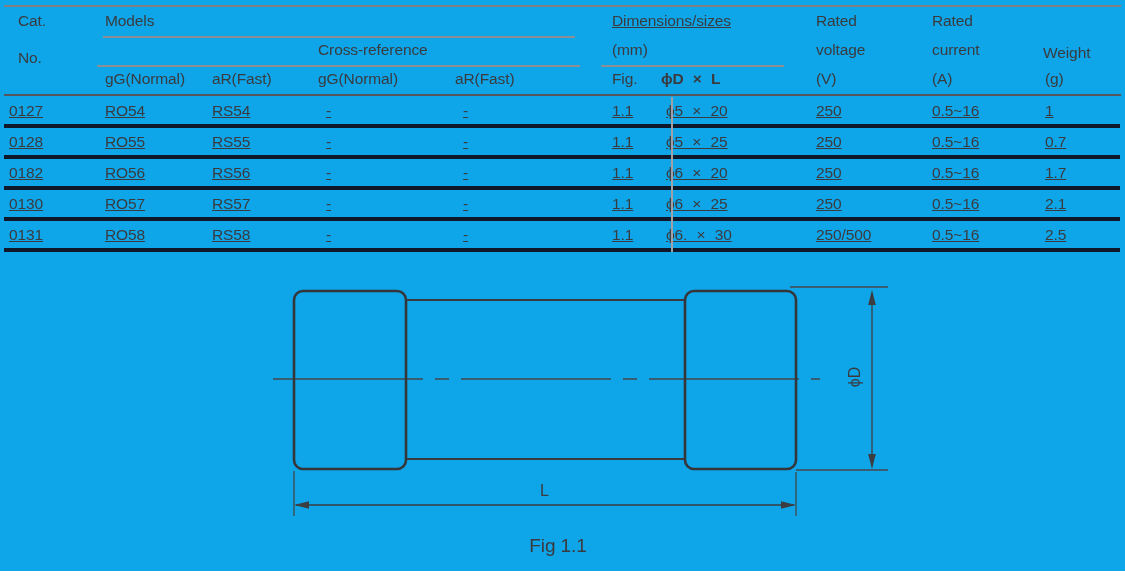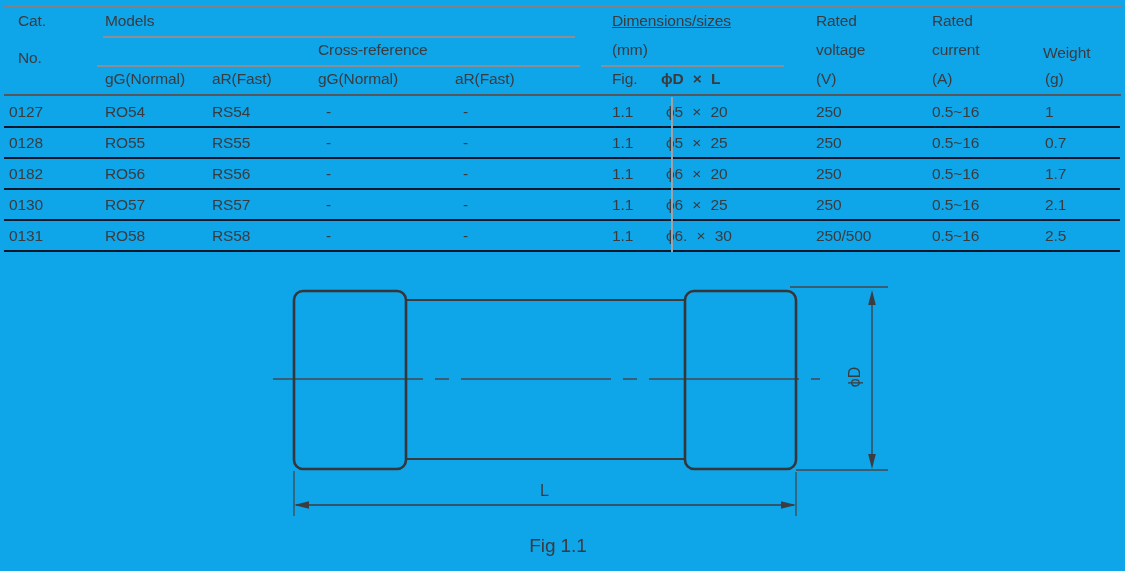--- a/index.html
+++ b/index.html
@@ -9,21 +9,21 @@
     font-family:"Liberation Sans","DejaVu Sans",sans-serif;
     color:#3a3b3f; letter-spacing:-0.1px;
   }
   .hl { position:absolute; font-size:15.5px; line-height:24px; white-space:pre; }
   .rule { position:absolute; background:#8d8e93; height:1.5px; }
   .rows { position:absolute; left:4px; top:97px; width:1116px; }
   .trow {
     display:grid;
     grid-template-columns:96px 107px 106px 137px 157px 54px 150px 116px 113px auto;
     height:31px; box-sizing:border-box; align-items:center;
-    border-bottom:2px solid #0f172a; font-size:15.5px;
+    border-bottom:4px solid #0f172a; font-size:15.5px;text-decoration:underline;
   }
   .tcell { padding-left:5px; white-space:pre; }
   .dxl { word-spacing:5px; }
   .xdash { padding-left:13px; }
   .diagram-label { position:absolute; font-size:16px; color:#3a3b3f; }
   .phiD {
     position:absolute; left:835px; top:357px; width:40px; height:40px;
     display:flex; align-items:center; justify-content:center;
     transform:rotate(-90deg); font-size:16px;
   }

